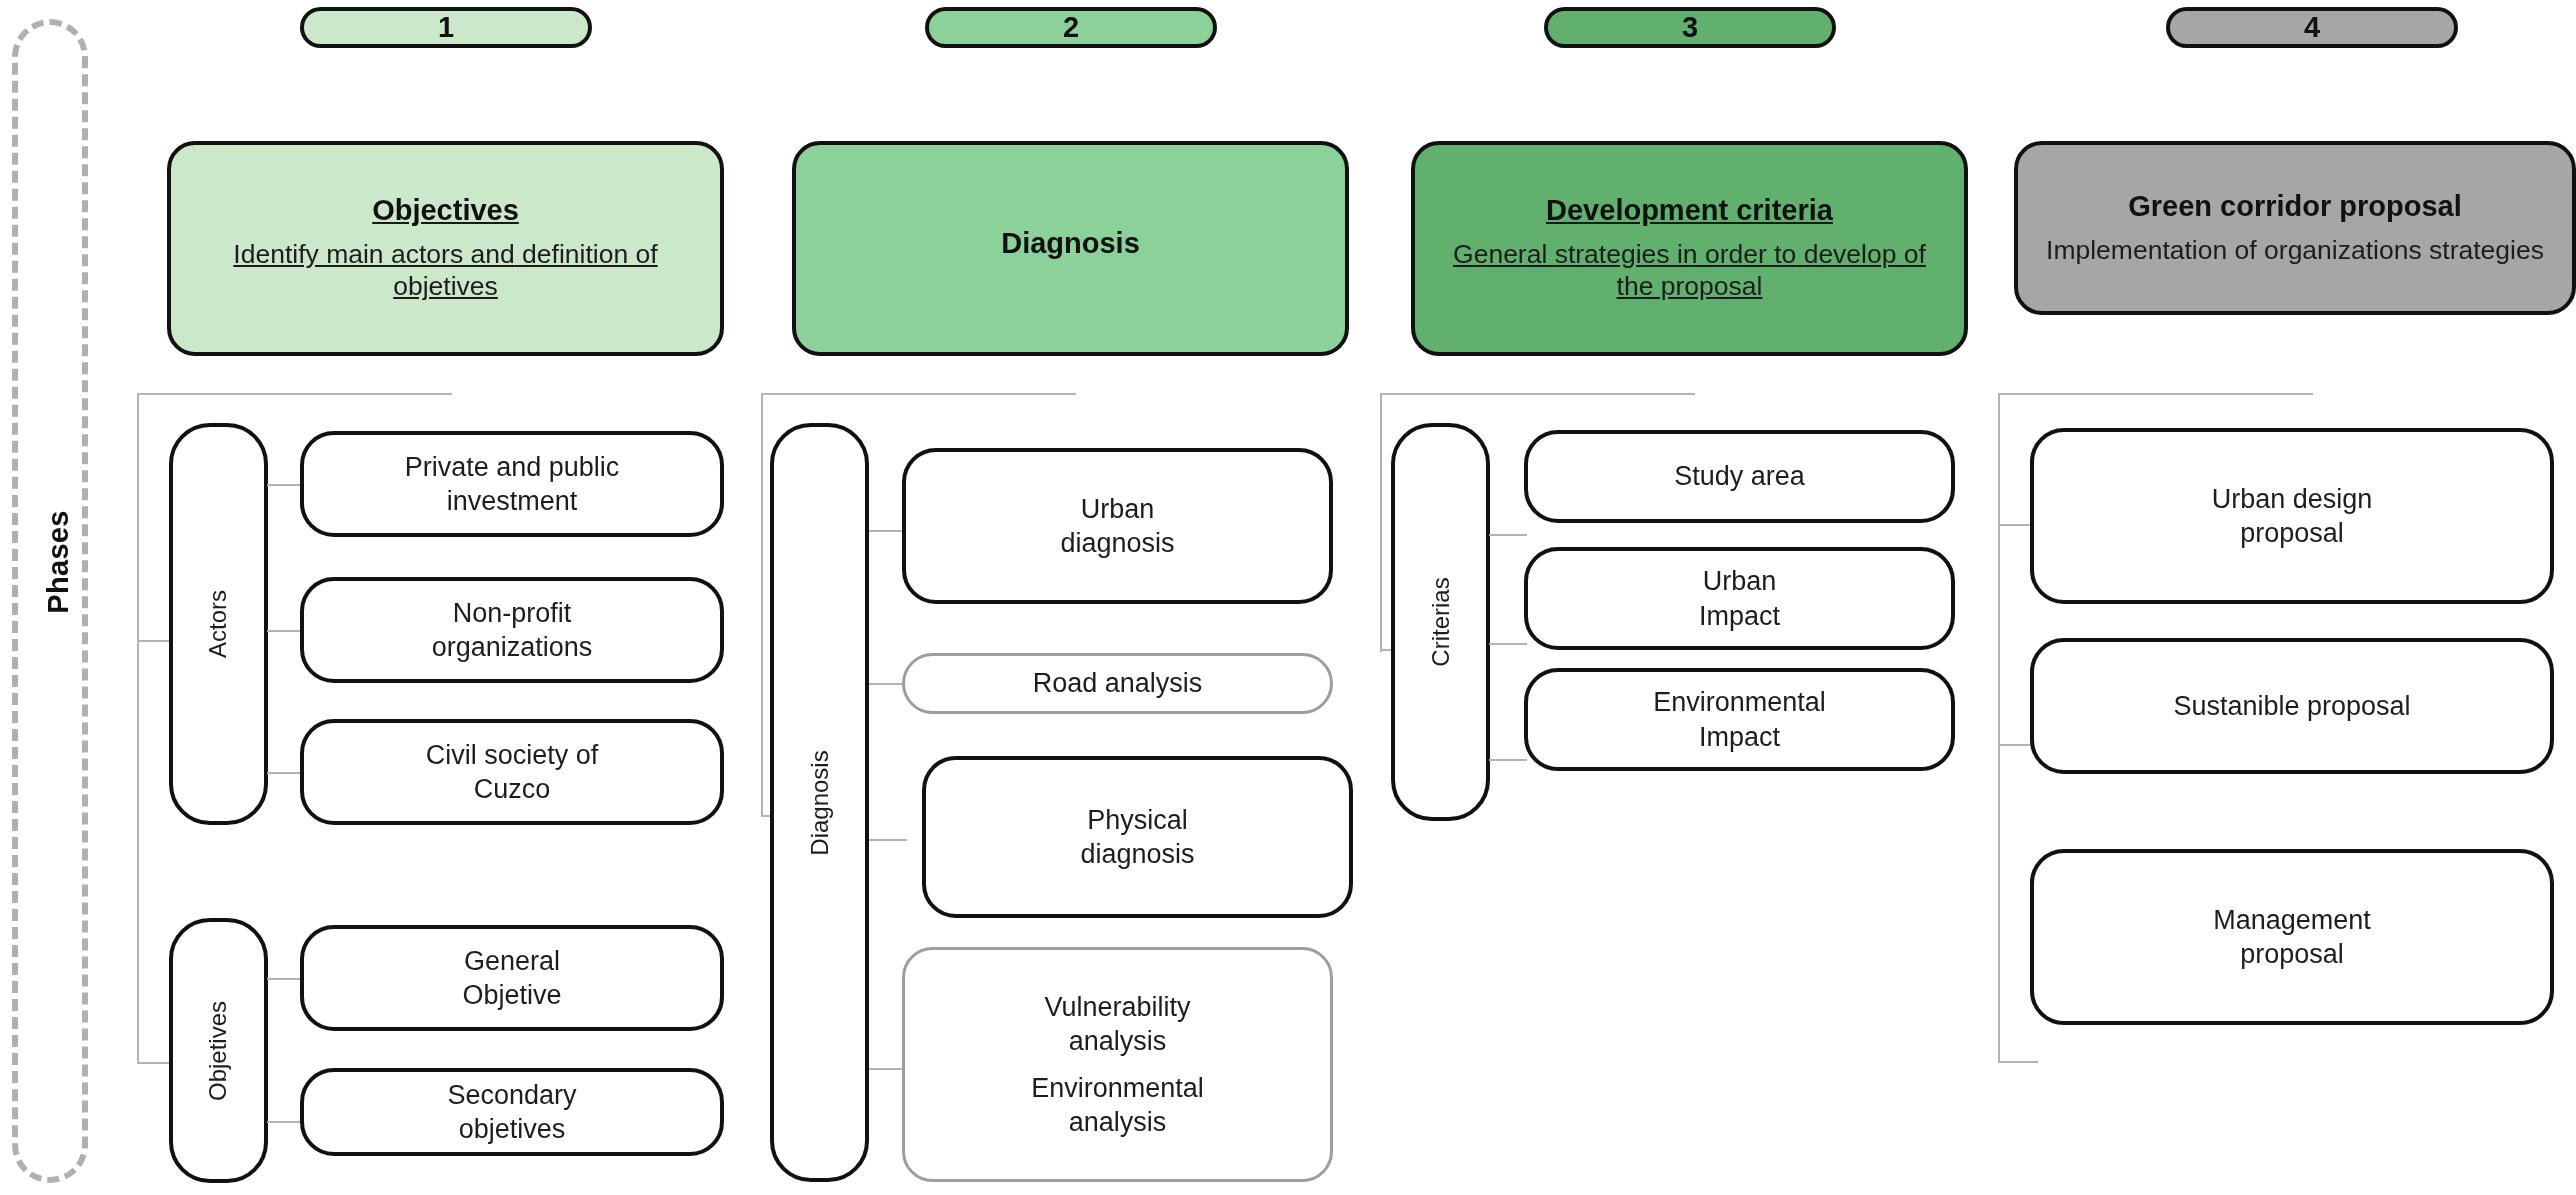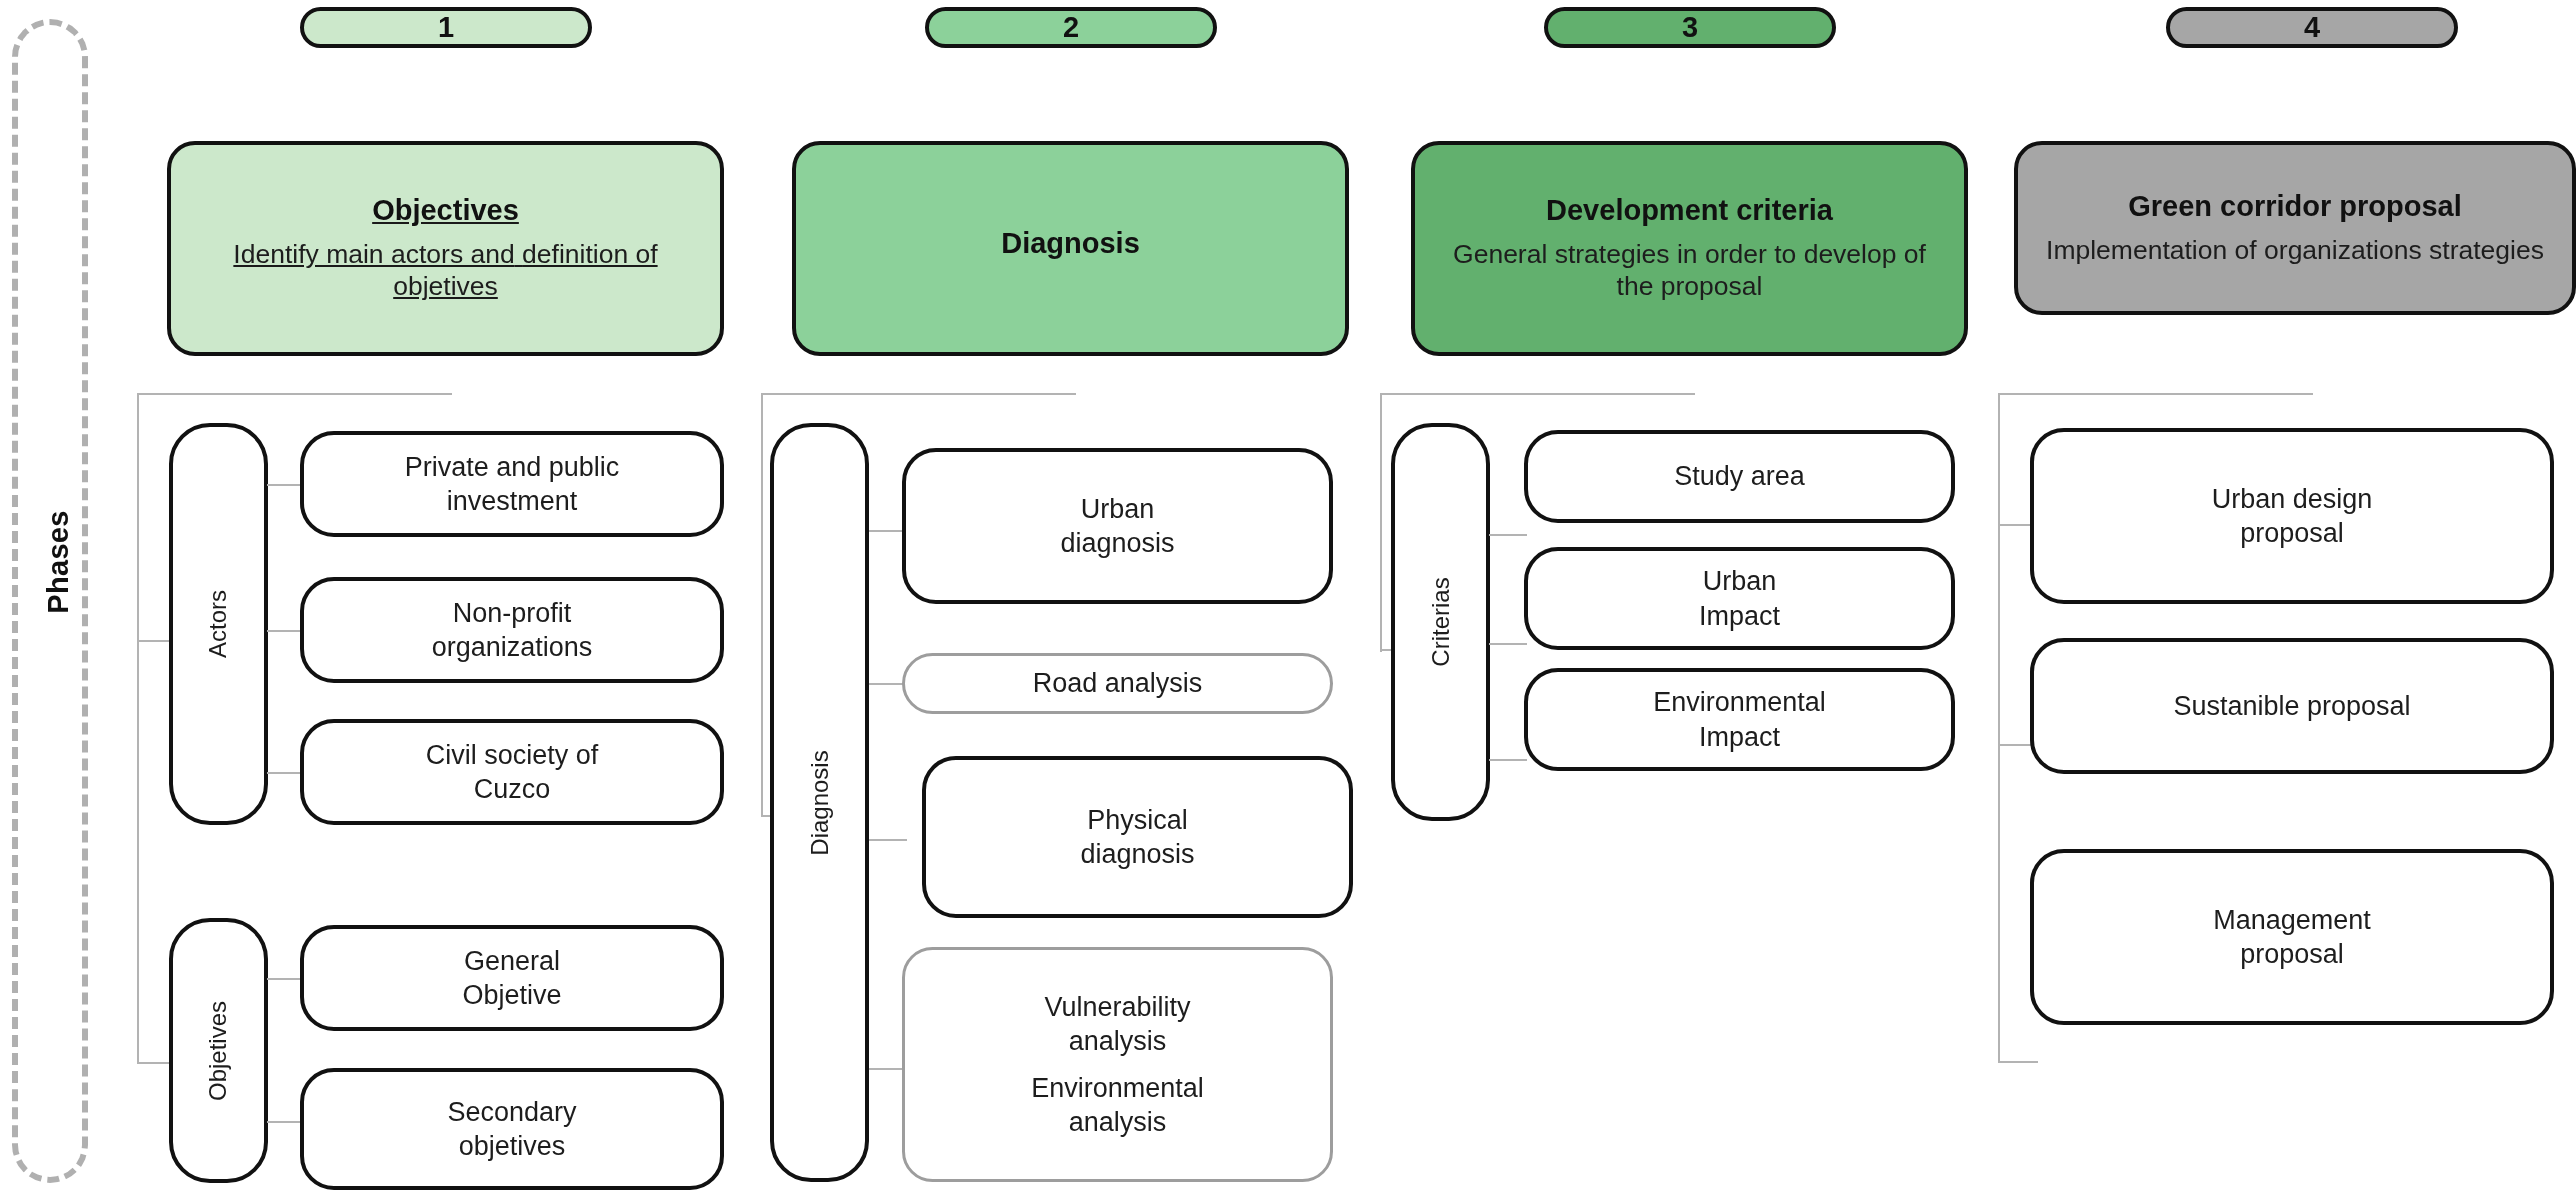--- a/index.html
+++ b/index.html
@@ -123,21 +123,21 @@
     <div class="group-capsule" style="left:169px;top:918px;width:99px;height:265px;">
       <div class="group-label">Objetives</div>
     </div>
     <div class="hline" style="left:267px;top:978px;width:38px;"></div>
     <div class="hline" style="left:267px;top:1121px;width:38px;"></div>
 
     <div class="leaf" style="left:300px;top:925px;width:424px;height:106px;">
       <span class="ln">General</span>
       <span class="ln">Objetive</span>
     </div>
-    <div class="leaf" style="left:300px;top:1068px;width:424px;height:122px;">
+    <div class="leaf" style="left:300px;top:1068px;width:424px;height:88px;">
       <span class="ln">Secondary</span>
       <span class="ln">objetives</span>
     </div>
   </div>
 
   <div class="col">
 
     <div class="phase-num" style="left:925px;width:292px;background:#8cd19a;">
       <span>2</span>
     </div>
@@ -181,21 +181,21 @@
       <span class="ln">analysis</span>
     </div>
   </div>
 
   <div class="col">
 
     <div class="phase-num" style="left:1544px;width:292px;background:#62b06e;">
       <span>3</span>
     </div>
 
-    <div class="phase-head" style="left:1411px;width:557px;height:215px;background:#62b06e;">
+    <div class="phase-head" style="left:1411px;width:557px;height:215px;background:#62b06e;text-decoration:underline;">
       <div class="ttl">Development criteria</div>
       <div class="sub">
         <span class="ln">General strategies in order to</span>
         <span class="ln">develop of the proposal</span>
       </div>
     </div>
 
     <div class="vline" style="left:1380px;top:393px;height:259px;"></div>
     <div class="hline" style="left:1380px;top:393px;width:315px;"></div>
     <div class="hline" style="left:1380px;top:649px;width:38px;"></div>

